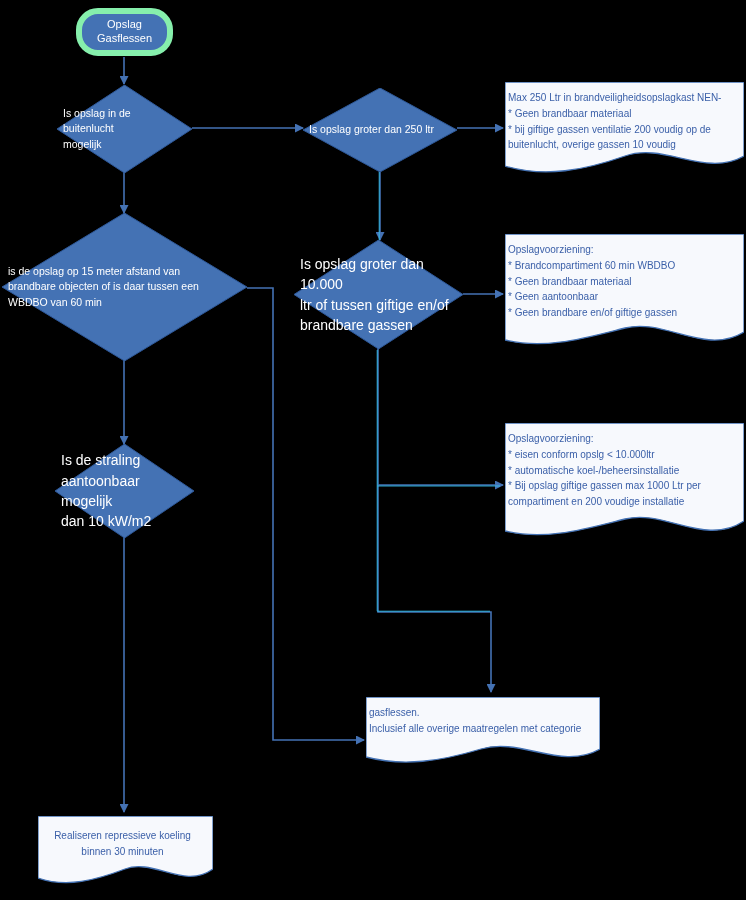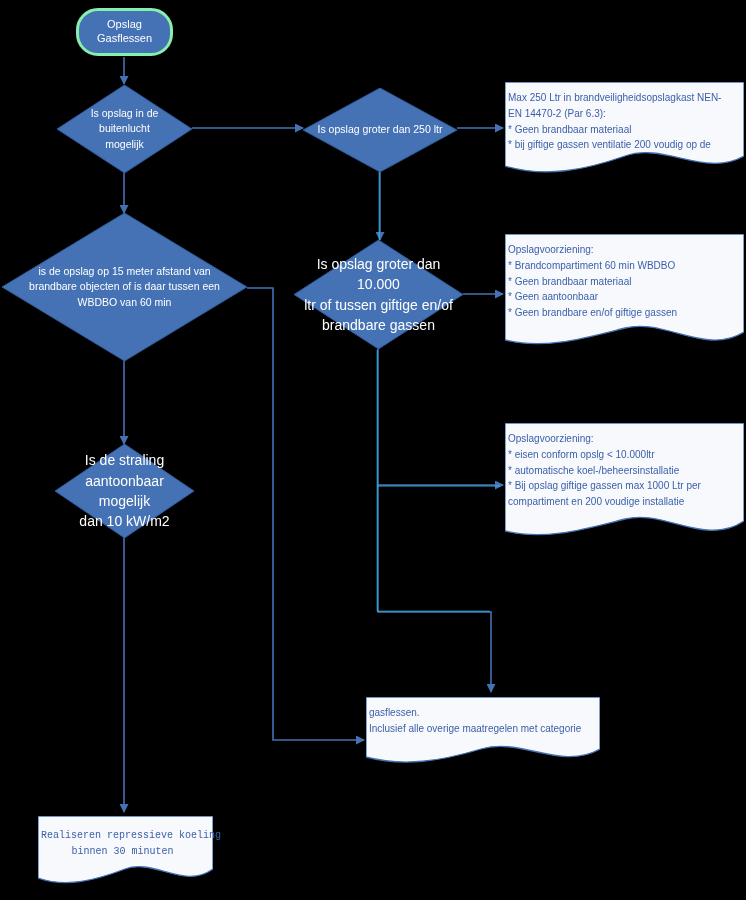--- a/index.html
+++ b/index.html
@@ -8,30 +8,30 @@
     font-family:"Liberation Sans","DejaVu Sans",sans-serif;
     overflow:hidden;position:relative;
   }
   #stage{position:absolute;left:0;top:0;width:746px;height:900px;}
   svg#flow{position:absolute;left:0;top:0;width:746px;height:900px;}
 
   .node{position:absolute;box-sizing:border-box;}
 
   
   .terminator{
-    background:#4472b4;border:3px solid #86efac;border-radius:22px;
+    background:#4472b4;border:6px solid #86efac;border-radius:22px;
     display:flex;align-items:center;justify-content:center;text-align:center;
     color:#ffffff;font-size:11px;line-height:1.25;padding:2px 8px;
   }
 
   
   .diamond{display:flex;align-items:center;justify-content:center;}
   .diamond .dshape{position:absolute;left:0;top:0;width:100%;height:100%;}
   .diamond .dtext{
-    position:relative;z-index:2;color:#ffffff;text-align:center;
+    position:relative;z-index:2;color:#ffffff;
     font-size:10.5px;line-height:1.45;padding:0 6px;width:100%;
   }
   .diamond.small .dtext{font-size:14px;}
 
   
   .doc{}
   .doc .docshape{position:absolute;left:0;top:0;width:100%;height:100%;}
   .doc .doctext{
     position:relative;z-index:2;color:#3a5fa8;font-size:10px;line-height:1.58;
     padding:8px 9px 0 3px;
@@ -142,23 +142,23 @@
       <div>dan 10 kW/m2</div>
     </div>
   </div>
 
   <div class="node doc" style="left:505px;top:82px;width:239px;height:91px;">
     <svg class="docshape" viewBox="0 0 239 91" preserveAspectRatio="none">
       <path d="M0,0 L239,0 L239,74 C200,96 160,60 120,74 C80,88 40,96 0,84 Z" fill="#f7f9fd" stroke="#4472b4" stroke-width="1.3"></path>
     </svg>
     <div class="doctext">
       <div class="ln">Max 250 Ltr in brandveiligheidsopslagkast NEN-</div>
-      <div class="ln">EN 14470-2 (Par 6.3):</div>
       <div class="ln">* Geen brandbaar materiaal</div>
       <div class="ln">* bij giftige gassen ventilatie 200 voudig op de</div>
+      <div class="ln">buitenlucht, overige gassen 10 voudig</div>
     </div>
   </div>
 
   <div class="node doc" style="left:505px;top:234px;width:239px;height:121px;">
     <svg class="docshape" viewBox="0 0 239 121" preserveAspectRatio="none">
       <path d="M0,0 L239,0 L239,98 C200,122 160,84 120,94 C80,104 40,116 0,106 Z" fill="#f7f9fd" stroke="#4472b4" stroke-width="1.3"></path>
     </svg>
     <div class="doctext">
       <div class="ln">Opslagvoorziening:</div>
       <div class="ln">* Brandcompartiment 60 min WBDBO</div>
@@ -184,21 +184,21 @@
   <div class="node doc" style="left:366px;top:697px;width:234px;height:70px;">
     <svg class="docshape" viewBox="0 0 234 70" preserveAspectRatio="none">
       <path d="M0,0 L234,0 L234,52 C195,74 155,40 115,52 C75,64 38,70 0,60 Z" fill="#f7f9fd" stroke="#4472b4" stroke-width="1.3"></path>
     </svg>
     <div class="doctext">
       <div class="ln">gasflessen.</div>
       <div class="ln">Inclusief alle overige maatregelen met categorie</div>
     </div>
   </div>
 
-  <div class="node doc" style="left:38px;top:816px;width:175px;height:72px;font-family:Liberation Mono, monospace;">
+  <div class="node doc" style="left:38px;top:816px;width:175px;height:72px;">
     <svg class="docshape" viewBox="0 0 175 72" preserveAspectRatio="none">
       <path d="M0,0 L175,0 L175,53 C146,74 116,42 87,53 C58,64 29,72 0,62 Z" fill="#f7f9fd" stroke="#4472b4" stroke-width="1.3"></path>
     </svg>
     <div class="doctext center" style="padding-top:12px;">
       <div class="ln">Realiseren repressieve koeling</div>
       <div class="ln">binnen 30 minuten</div>
     </div>
   </div>
 
 </div>

